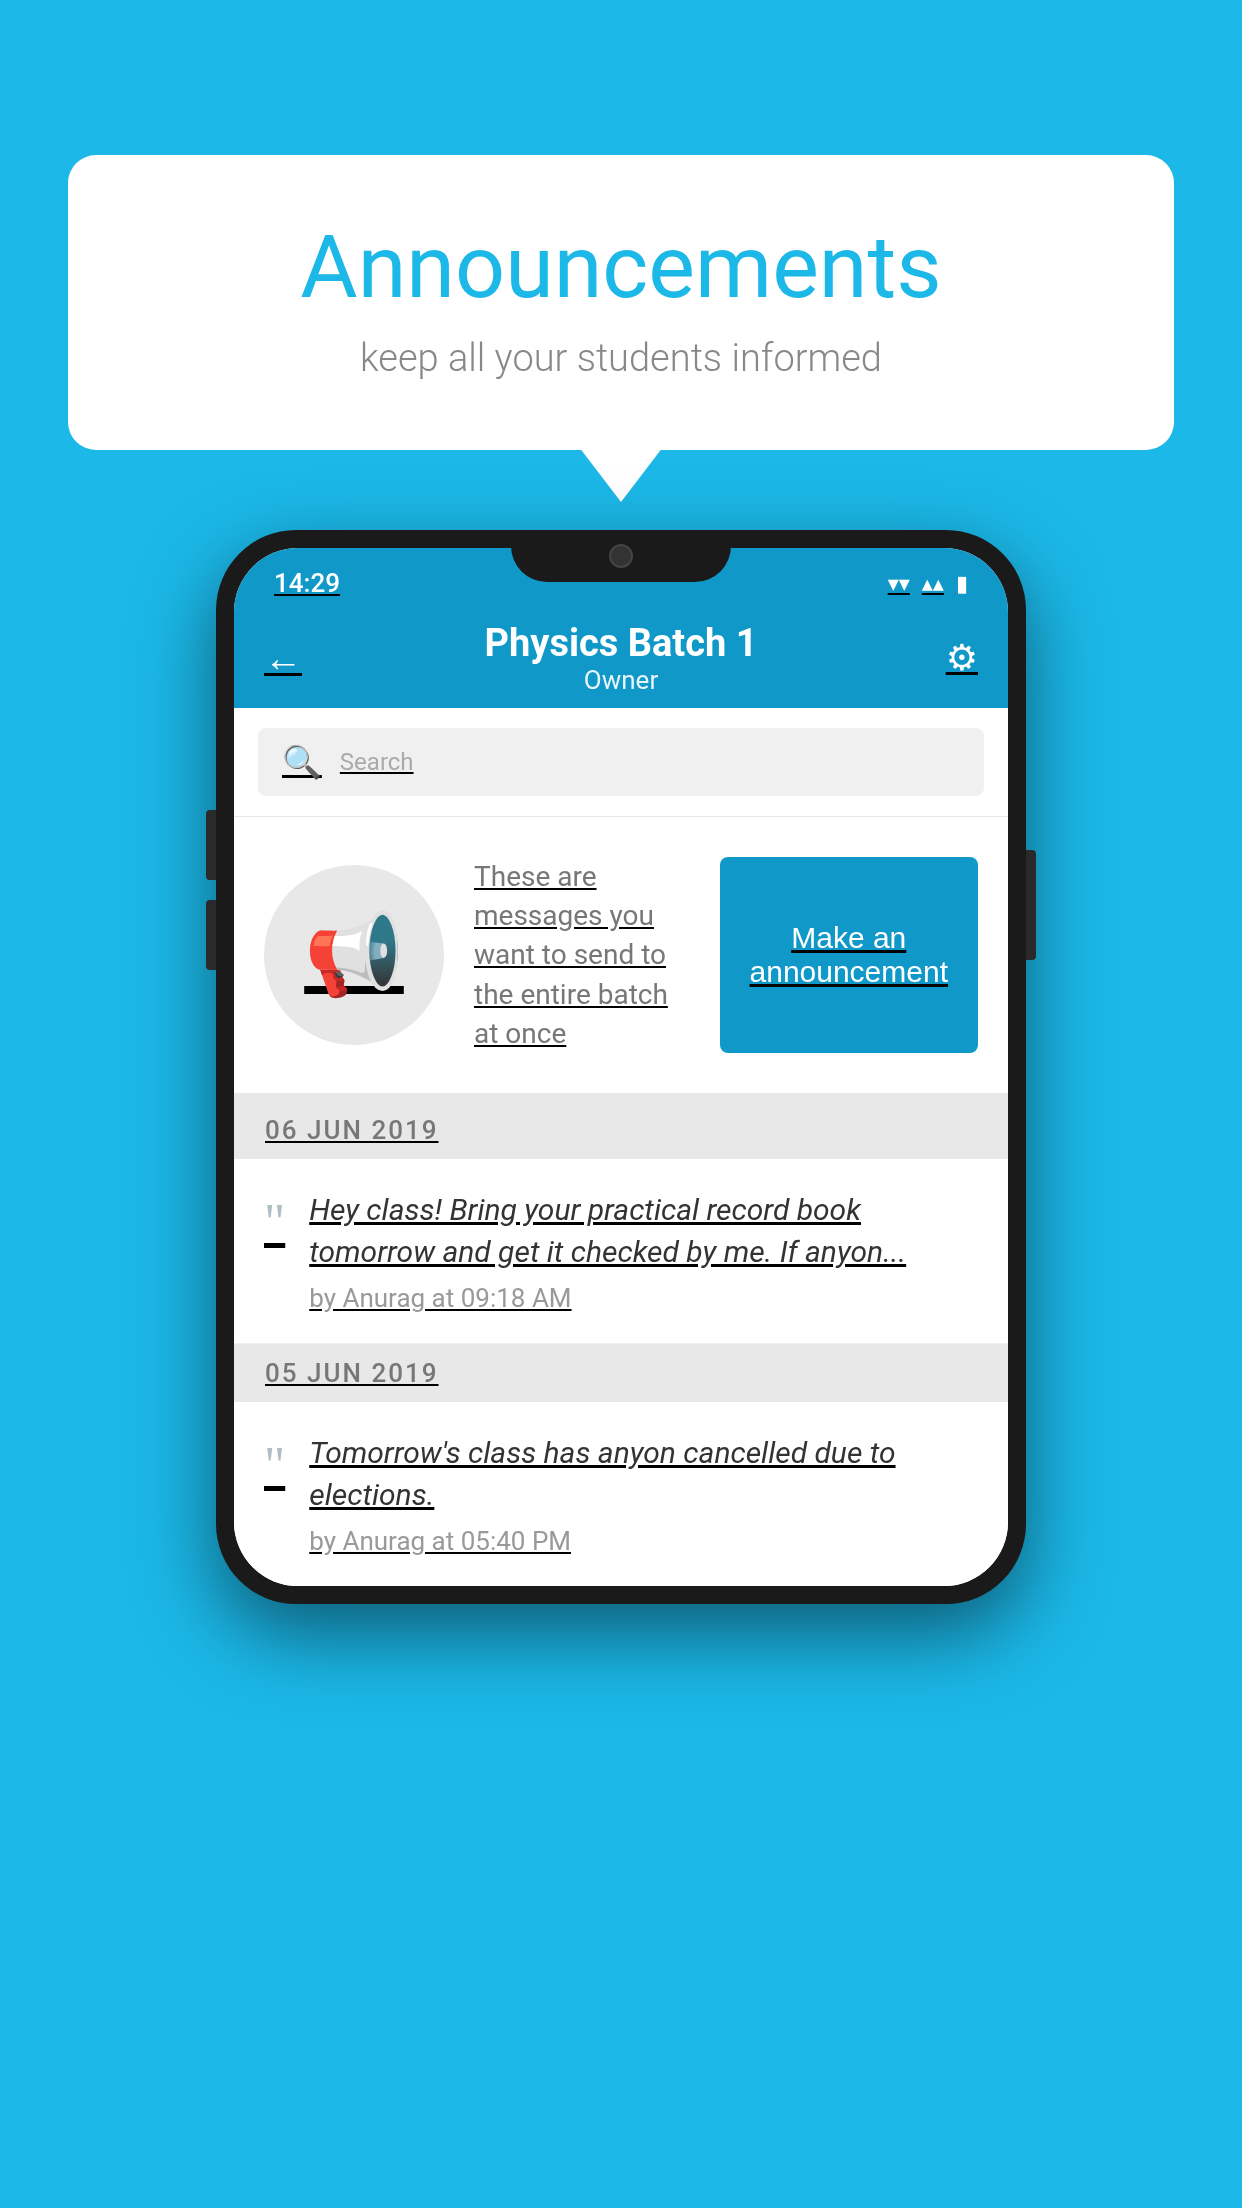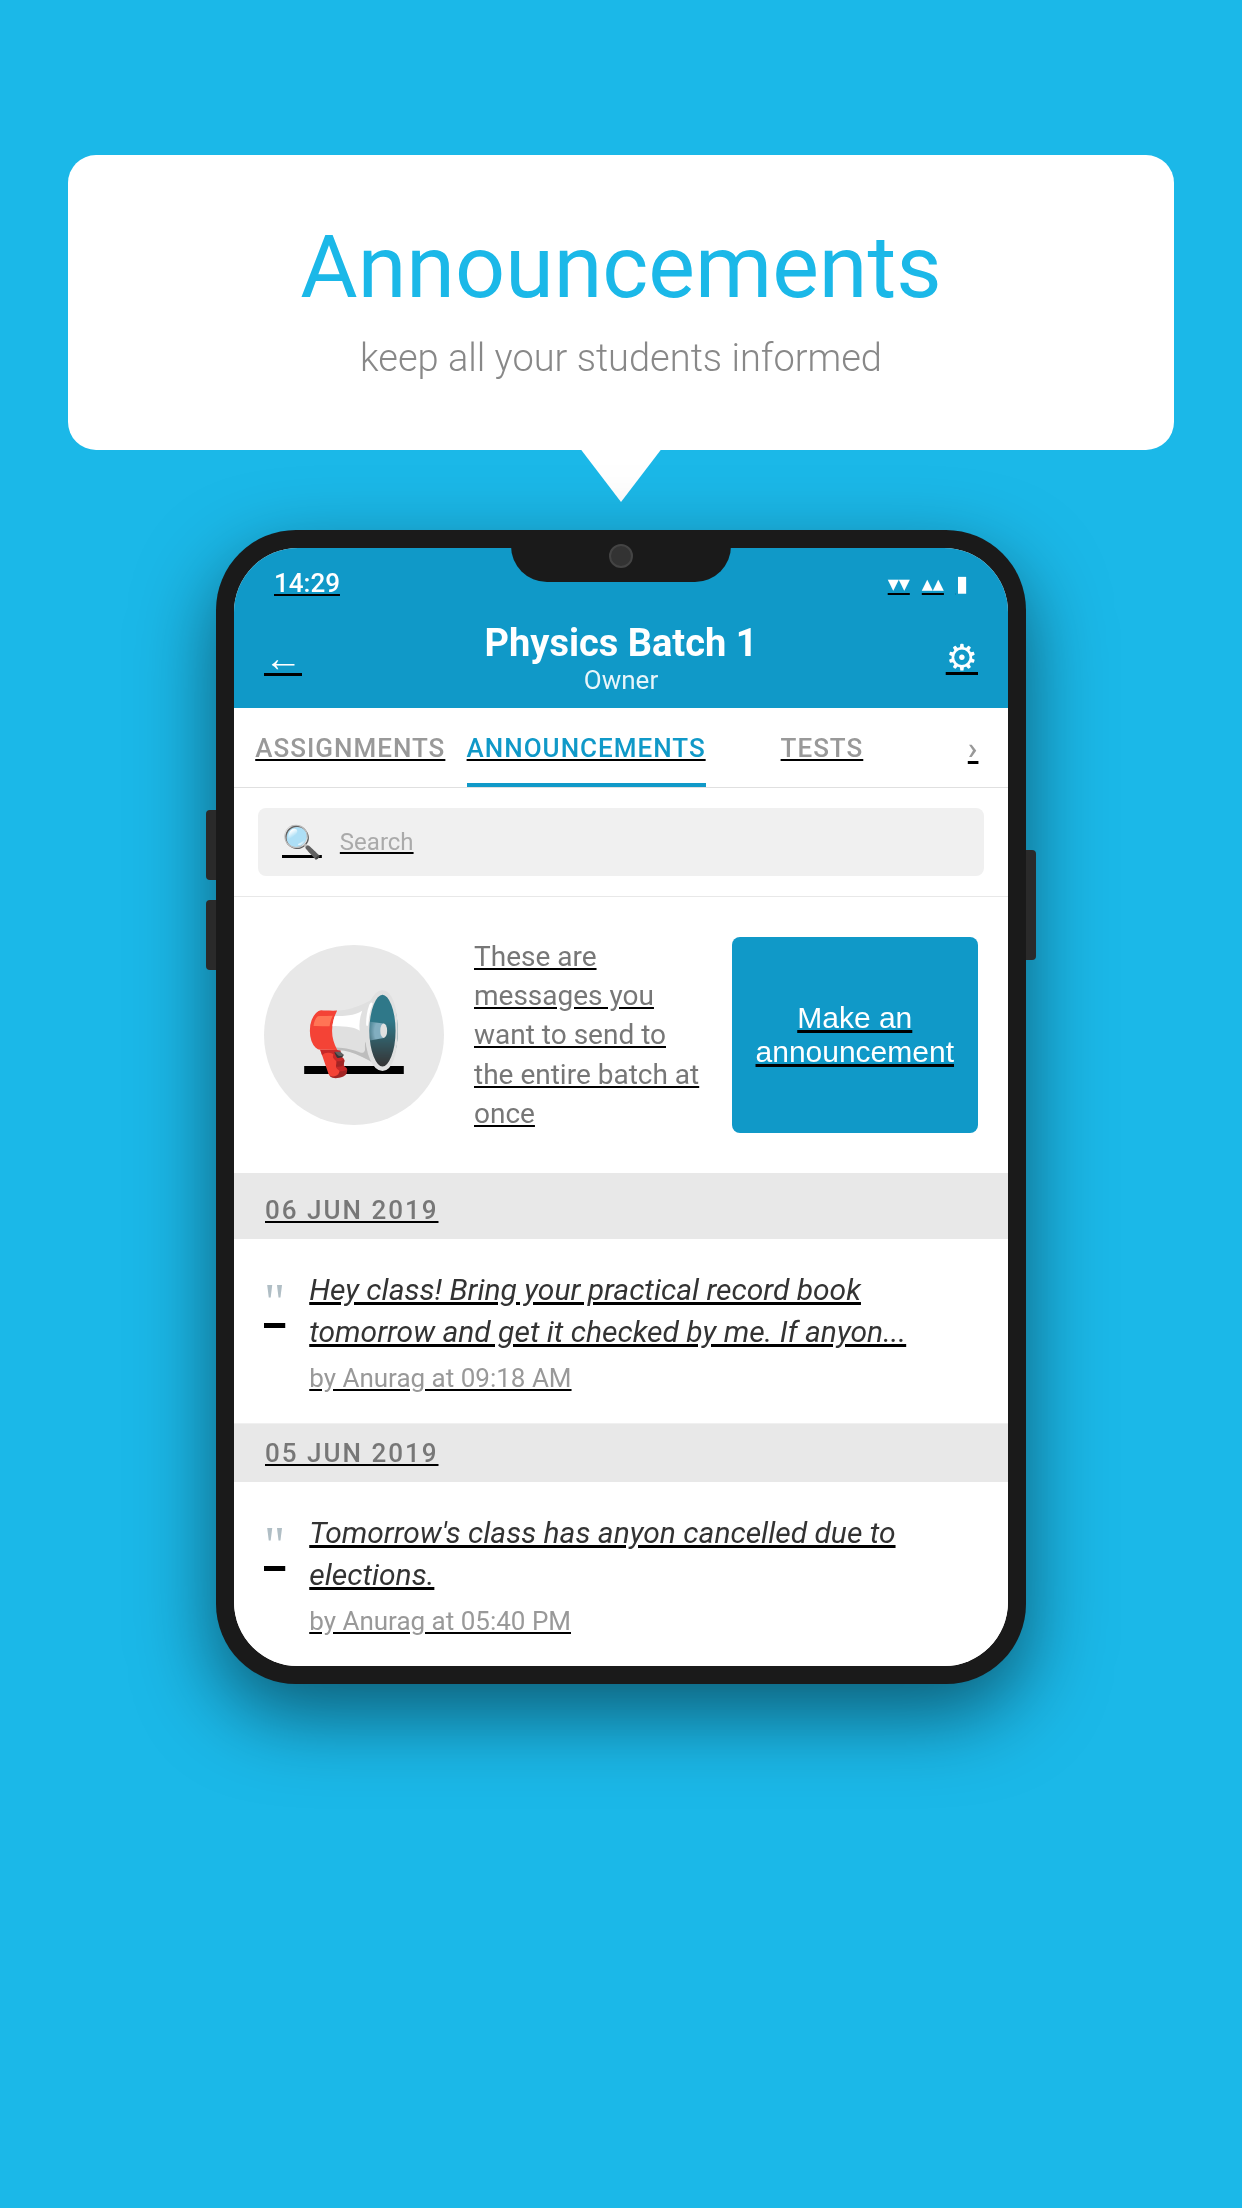--- a/index.html
+++ b/index.html
@@ -306,21 +306,21 @@
       font-size: 28px;
       color: #777;
       line-height: 1.4;
     }
 
     .make-announcement-btn {
       background: #1099c8;
       color: white;
       border: none;
       border-radius: 8px;
-      padding: 22px 24px;
+      padding: 22px 30px;
       font-size: 30px;
       font-weight: 500;
       cursor: pointer;
       text-align: center;
       width: fit-content;
     }
 
     
     .date-divider {
       background: #e8e8e8;
@@ -406,34 +406,20 @@
 
       <div class="top-bar">
         <span class="back-arrow">←</span>
         <div class="top-bar-center">
           <div class="top-bar-title">Physics Batch 1</div>
           <div class="top-bar-subtitle">Owner</div>
         </div>
         <span class="gear-icon">⚙</span>
       </div>
 
-      <div class="tabs-bar">
-        <div class="tab">
-          <span>ASSIGNMENTS</span>
-        </div>
-        <div class="tab active">
-          <span>ANNOUNCEMENTS</span>
-        </div>
-        <div class="tab">
-          <span>TESTS</span>
-        </div>
-        <div class="tab" style="flex:0.3;font-size:32px;">
-          <span>›</span>
-        </div>
-      </div>
 
       <div class="search-container">
         <div class="search-bar">
           <span class="search-icon">🔍</span>
           <span class="search-text">Search</span>
         </div>
       </div>
 
       <div class="promo-section">
         <div class="promo-icon-circle">

